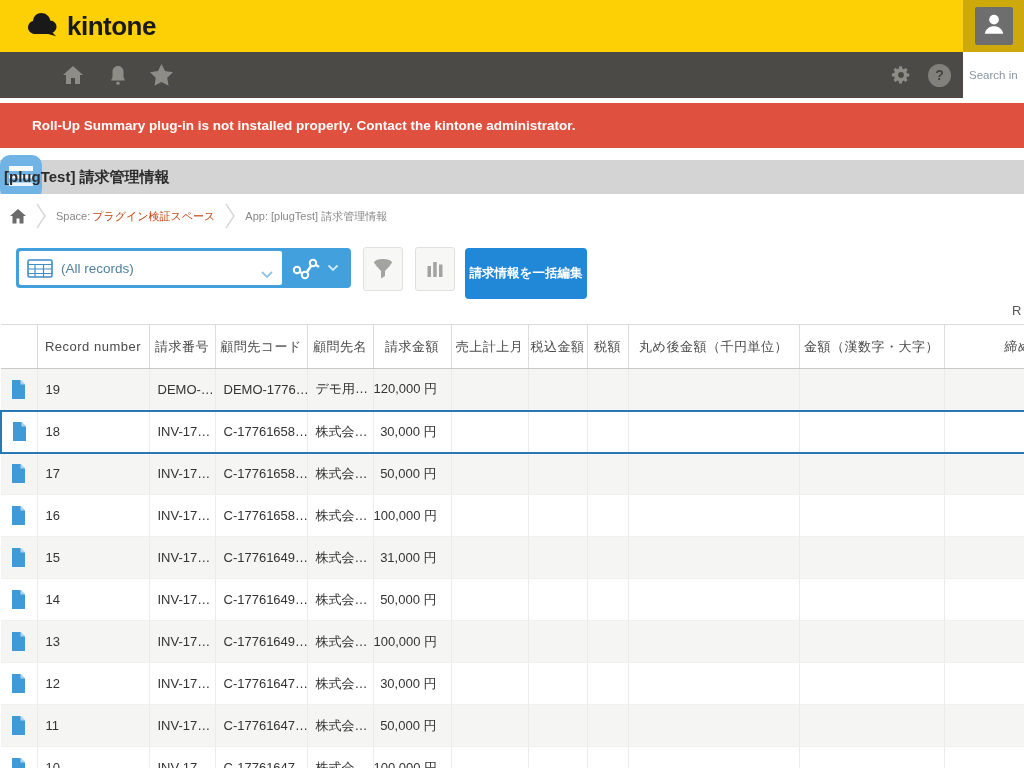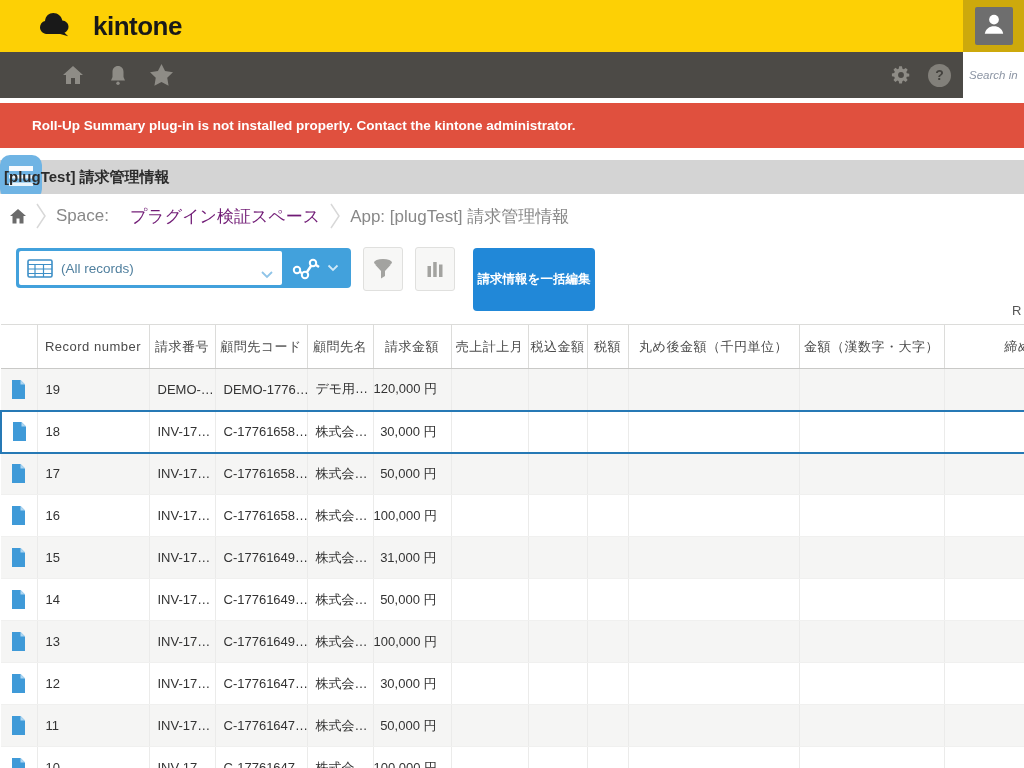--- a/index.html
+++ b/index.html
@@ -2,64 +2,64 @@
 <html><head>
 <meta charset="utf-8">
 <style>
   * { box-sizing: border-box; margin: 0; padding: 0; }
   html,body { width:1024px; height:768px; }
   body { font-family:"Liberation Sans", sans-serif; background:#fff; }
   .viewport { position:relative; width:1024px; height:768px; overflow:hidden; background:#fff; }
 
   
   .brand-bar { position:absolute; top:0; left:0; width:1024px; height:52px; background:#fdd005; }
-  .logo { position:absolute; left:38px; top:10px; display:flex; align-items:center; gap:21px;justify-content:space-between; }
+  .logo { position:absolute; left:26px; top:10px; display:flex; align-items:center; gap:7px;justify-content:space-between; }
   .logo-text { font-size:26px; font-weight:800; color:#191919; letter-spacing:-0.5px; }
   .avatar-area { position:absolute; right:0; top:0; width:61px; height:52px; background:#cda90c; display:flex; align-items:center; justify-content:center; }
   .avatar-sq { width:38px; height:38px; background:#6e6e6e; border-radius:2px; display:flex; align-items:center; justify-content:center; }
 
   
   .nav-bar { position:absolute; top:52px; left:0; width:1024px; height:46px; background:#4c4a46; display:flex; align-items:center; }
   .nav-icon { display:flex; align-items:center; justify-content:center; height:46px; cursor:pointer; }
   .hamburger { width:26px; margin-left:10px; display:flex; flex-direction:column; gap:5px; }
   .hamburger span { display:block; height:3px; background:#8e8c86; border-radius:1px; }
   .nav-home { margin-left:26px; } .nav-bell { margin-left:24px; } .nav-star { margin-left:22px; }
   .nav-spacer { flex:1; }
   .nav-gear { margin-right:16px; }
   .help-circle { width:23px; height:23px; border-radius:50%; background:#82807a; color:#44423e; font-weight:bold; font-size:14px; display:flex; align-items:center; justify-content:center; margin-right:12px; }
   .search-box { width:61px; height:46px; background:#fff; display:flex; align-items:center; }
-  .search-box input { border:none; outline:none; width:100%; padding-left:6px; font-size:11.5px; color:#6b7585; font-family:"Liberation Sans",sans-serif; background:transparent;font-style:italic; }
+  .search-box input { border:none; outline:none; width:100%; padding-left:6px; font-size:11.5px; color:#6b7585; font-family:"Liberation Sans",sans-serif; background:transparent; }
   .search-box input::placeholder { color:#8b94a3; opacity:1; }
 
   
   .alert-banner { position:absolute; top:103px; left:0; width:1024px; height:45px; background:#e0503e; display:flex; align-items:center; }
   .alert-text { margin-left:32px; color:#fff; font-weight:bold; font-size:13.5px; }
 
   
   .title-bar { position:absolute; top:160px; left:0; width:1024px; height:34px; background:#d4d4d4; }
   .app-icon { position:absolute; left:0; top:-5px; }
   .page-title { position:absolute; left:4px; top:0; height:34px; line-height:34px; font-size:15px; font-weight:bold; color:#2b2b2b; z-index:2; }
 
   
-  .breadcrumb { position:absolute; top:194px; left:0; width:1024px; height:44px; background:#fff; display:flex; align-items:center; padding-left:10px; font-size:17px; color:#888; }
+  .breadcrumb { position:absolute; top:194px; left:0; width:1024px; height:44px; background:#fff; display:flex; align-items:center; padding-left:10px; font-size:11px; color:#888; }
   .crumb-sep { margin:0 10px; display:flex; align-items:center; }
-  .crumb-link { color:#701a75; cursor:pointer; margin-left:21px;text-align:center; }
+  .crumb-link { color:#c2410c; cursor:pointer; margin-left:2px;text-align:center; }
   .crumb-label { color:#888; }
 
   
   .toolbar { position:absolute; top:245px; left:16px; height:58px; display:flex; align-items:flex-start; }
   .view-selector { display:flex; background:#42a1dc; border-radius:4px; padding:3px; height:40px; margin-top:3px; }
   .view-current { display:flex; align-items:center; background:#ffffff; border-radius:2px; width:263px; padding:0 8px; cursor:pointer; position:relative; }
   .view-label { margin-left:8px; font-size:13.5px; color:#51809f; }
   .view-caret { position:absolute; right:8px; top:14px; }
   .graph-toggle { display:flex; align-items:center; justify-content:center; width:66px; gap:5px; cursor:pointer; }
   .tool-btn { width:40px; height:44px; background:#f7f7f6; border:1px solid #e0e0de; border-radius:3px; margin-left:12px; margin-top:2px; display:flex; align-items:center; justify-content:center; cursor:pointer; }
   .btn-blue { background:#2188d8; color:#fff; border:none; border-radius:4px; font-family:"Liberation Sans",sans-serif; font-weight:bold; cursor:pointer; }
   .btn-summary { margin-left:26px; width:86px; height:55px; font-size:13px; }
-  .btn-bulk { margin-left:18px; margin-top:3px; width:122px; height:63px; font-size:12.5px; }
+  .btn-bulk { margin-left:10px; margin-top:3px; width:122px; height:51px; font-size:12.5px; }
 
   
   .records-meta { position:absolute; left:1012px; top:303px; font-size:13px; color:#555; }
 
   
   .table-wrap { position:absolute; top:324px; left:0; width:1133px; }
   table { border-collapse:collapse; table-layout:fixed; width:1133px; font-size:13px; color:#333; }
   th { height:44px; font-weight:normal; color:#4a4a4a; letter-spacing:0.5px;
        border-top:1px solid #dcdcda; border-bottom:1px solid #c9c9c7; border-right:1px solid #dcdcda;
        background:#fff; overflow:hidden; white-space:nowrap; }

